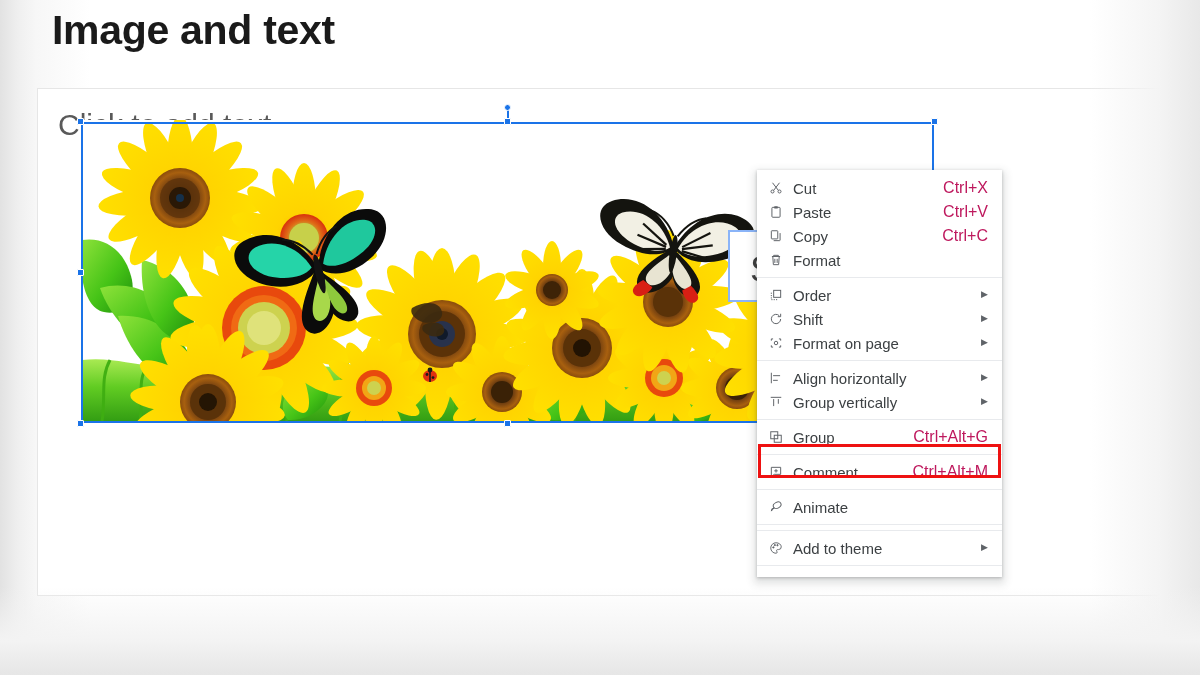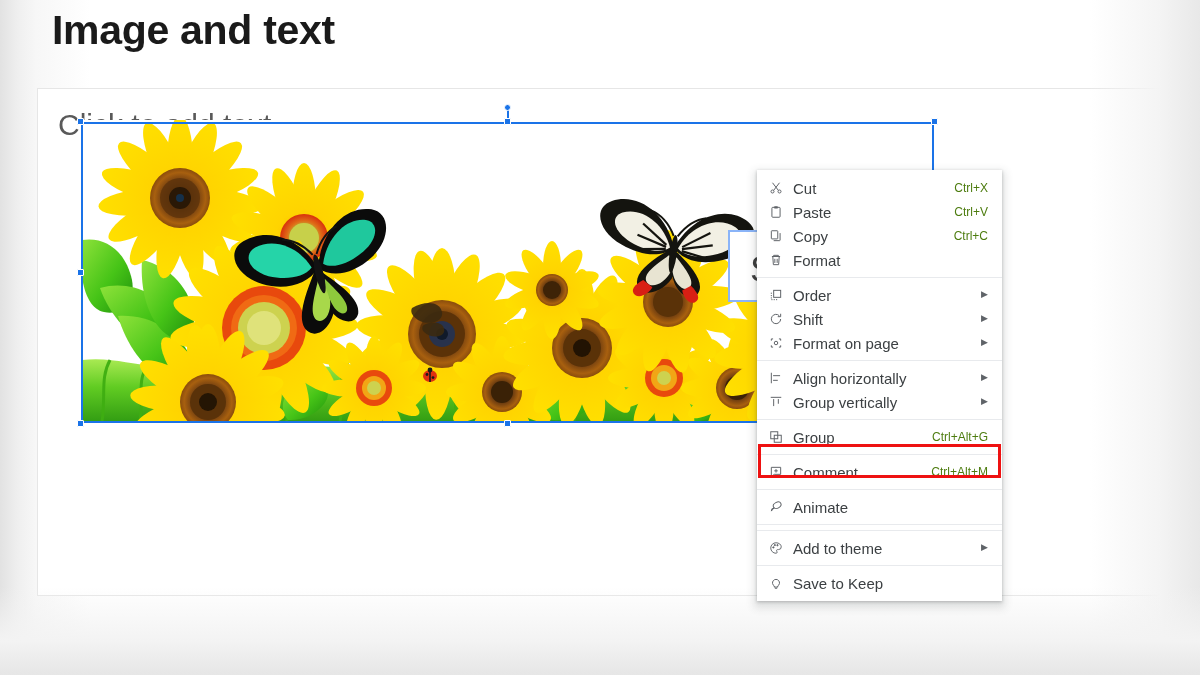--- a/index.html
+++ b/index.html
@@ -138,21 +138,21 @@
     cursor:default;
   }
   .mi-icon {
     width:22px; height:16px;
     flex:0 0 22px;
     display:flex; align-items:center; justify-content:flex-start;
     color:#5f6368;
   }
   .mi-icon svg { display:block; }
   .mi-label { flex:1 1 auto; color:#3c4043; font-size:15px; padding-left:2px; }
-  .mi-accel { color:#4d7c0f; font-size:12px; margin-left:10px; }
+  .mi-accel { color:#be185d; font-size:16px; margin-left:10px; }
   .mi-arrow {
     margin-left:10px; color:#5f6368; font-size:9px; line-height:1;
     transform:translateY(-1px);
   }
   .menu-sep {
     height:1px; background:#e8eaed; margin:5px 0;
   }
   
   #group-highlight {
     position:absolute;
@@ -1167,26 +1167,17 @@
               <path d="M12 3a9 9 0 1 0 0 18c1.2 0 2-.8 2-1.8 0-.6-.3-1-.6-1.4-.3-.4-.5-.8-.5-1.3 0-1 .8-1.8 1.8-1.8h1.6A4.7 4.7 0 0 0 21 10c0-3.9-4-7-9-7z"></path>
               <circle cx="7.5" cy="11" r="1.1" fill="currentColor"></circle>
               <circle cx="10" cy="7" r="1.1" fill="currentColor"></circle>
               <circle cx="14.5" cy="7.2" r="1.1" fill="currentColor"></circle>
             </svg>
           </span>
           <span class="mi-label">Add to theme</span>
           <span class="mi-arrow">▶</span>
         </div>
         <div class="menu-sep"></div>
-        <div class="menu-item">
-          <span class="mi-icon">
-            <svg width="14" height="14" viewBox="0 0 24 24" fill="none" stroke="currentColor" stroke-width="1.7">
-              <path d="M9 17a6 6 0 1 1 6 0v2H9v-2z"></path>
-              <path d="M10 21h4"></path>
-            </svg>
-          </span>
-          <span class="mi-label">Save to Keep</span>
-        </div>
       </div>
     <div id="group-highlight" style="top: 274px; height: 34px; left: 1px; width: 243px; border-color: rgb(238, 17, 17);"></div>
   </div>
 
 </div>
 
 </body></html>

